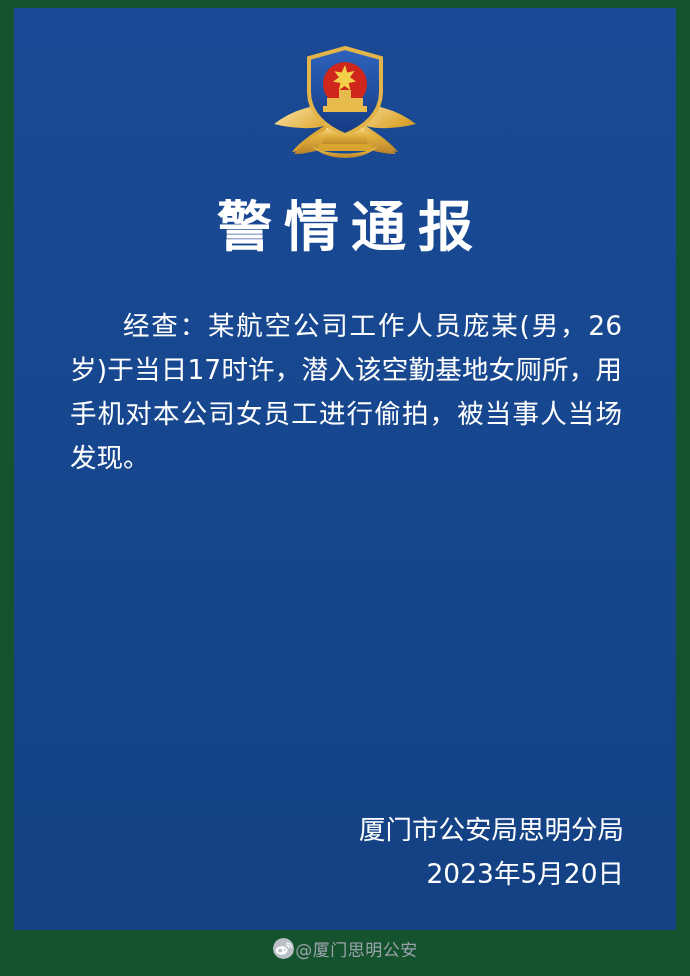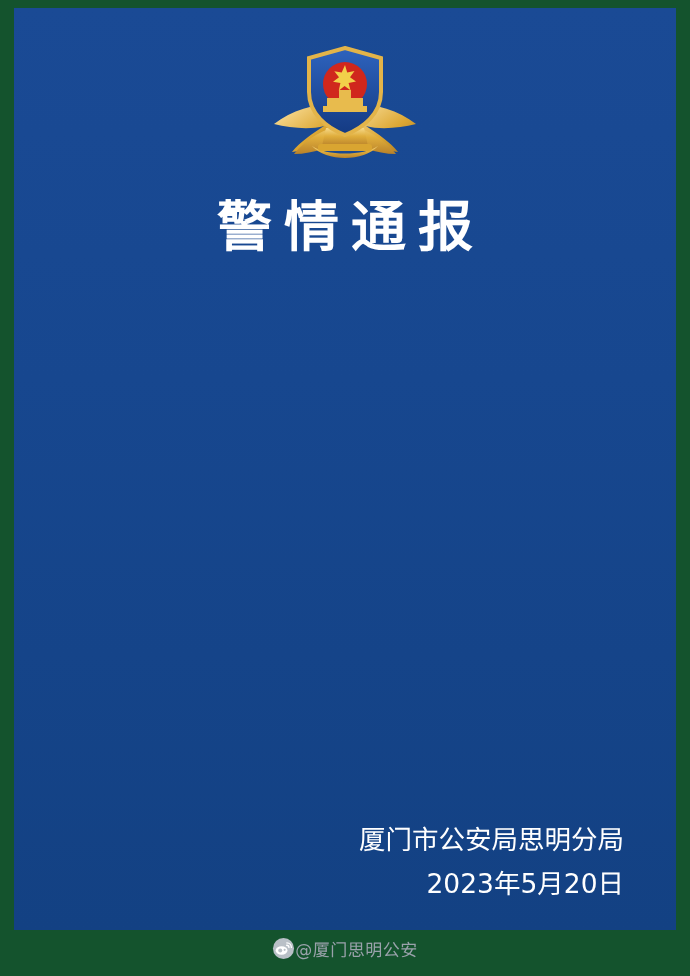--- a/index.html
+++ b/index.html
@@ -101,21 +101,20 @@
   .signature {
     position: absolute;
     right: 52px;
     top: 800px;
     width: 400px;
     text-align: right;
     color: #ffffff;
     font-size: 26.5px;
     line-height: 44px;
     font-family: "DejaVu Sans", "Liberation Sans", sans-serif;
-    margin-top: 10px;
   }
 
   
   .footer {
     position: absolute;
     left: 0;
     bottom: 10px;
     width: 690px;
     height: 36px;
     display: flex;
@@ -186,20 +185,21 @@
           <rect x="22" y="52" width="36" height="8" fill="#e8bb4d"></rect>
           <rect x="18" y="60" width="44" height="6" fill="#e8bb4d"></rect>
           <rect x="34" y="44" width="12" height="10" fill="#e8bb4d"></rect>
         </svg>
       </div>
     </div>
 
     <div class="title">警情通报</div>
 
     <div class="body-text">
+      <p>经查：某航空公司工作人员庞某(男，26岁)于当日17时许，潜入该空勤基地女厕所，用手机对本公司女员工进行偷拍，被当事人当场发现。</p>
     </div>
 
     <div class="signature">
       <div>厦门市公安局思明分局</div>
       <div>2023年5月20日</div>
     </div>
 
   </div>
 
   <div class="footer">

